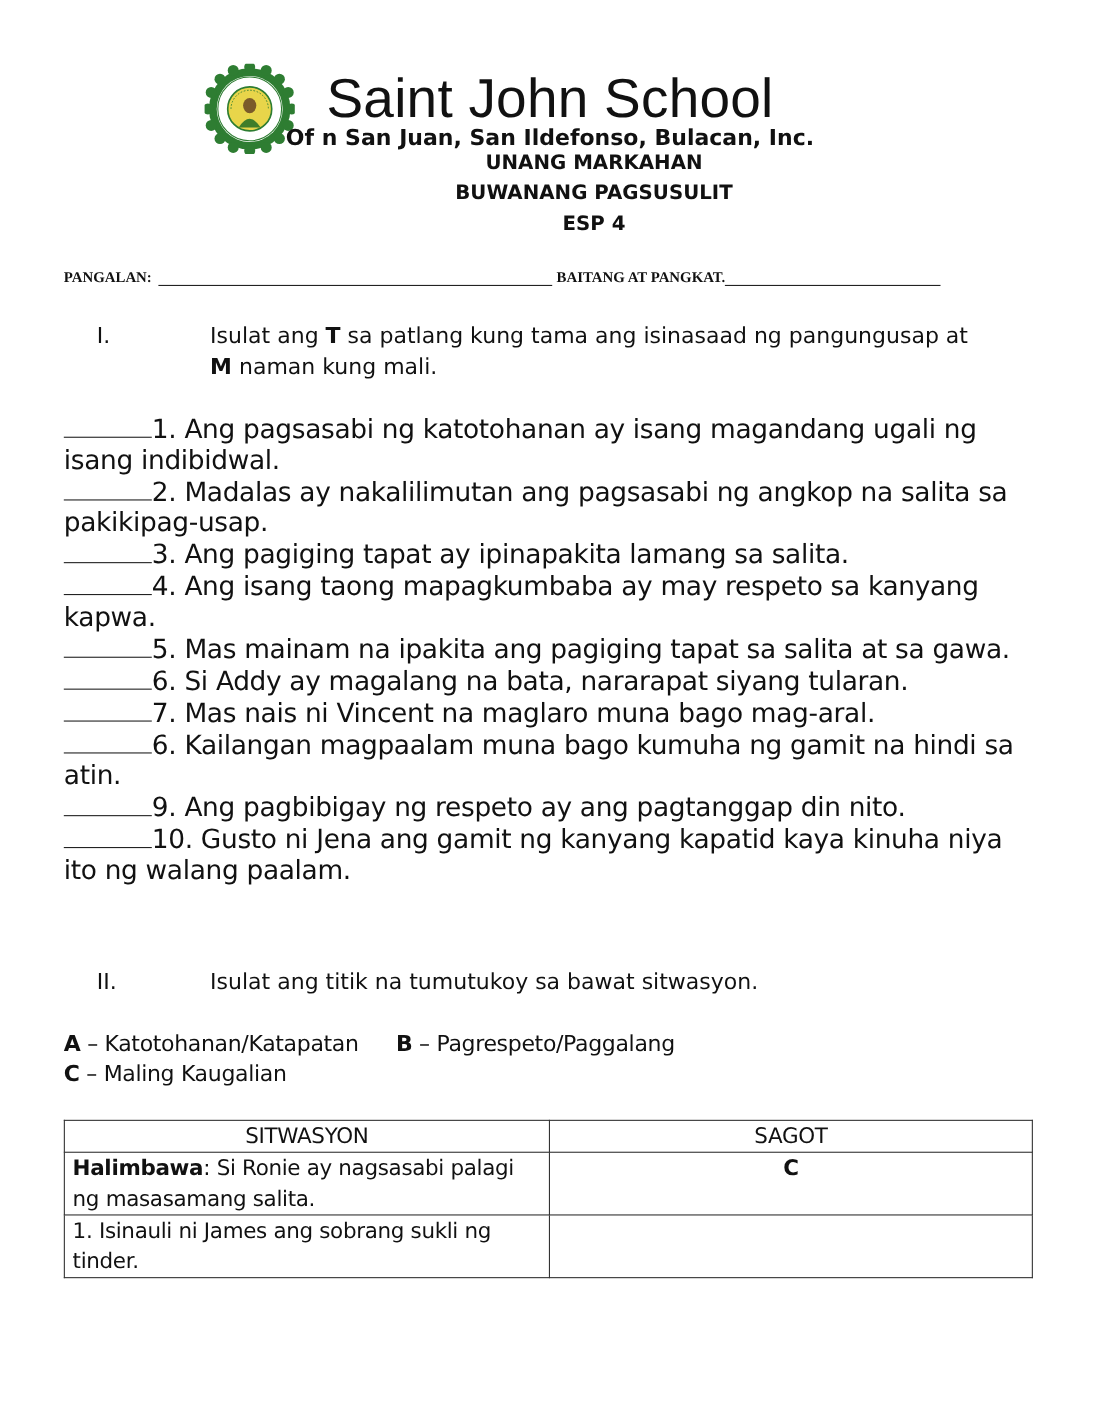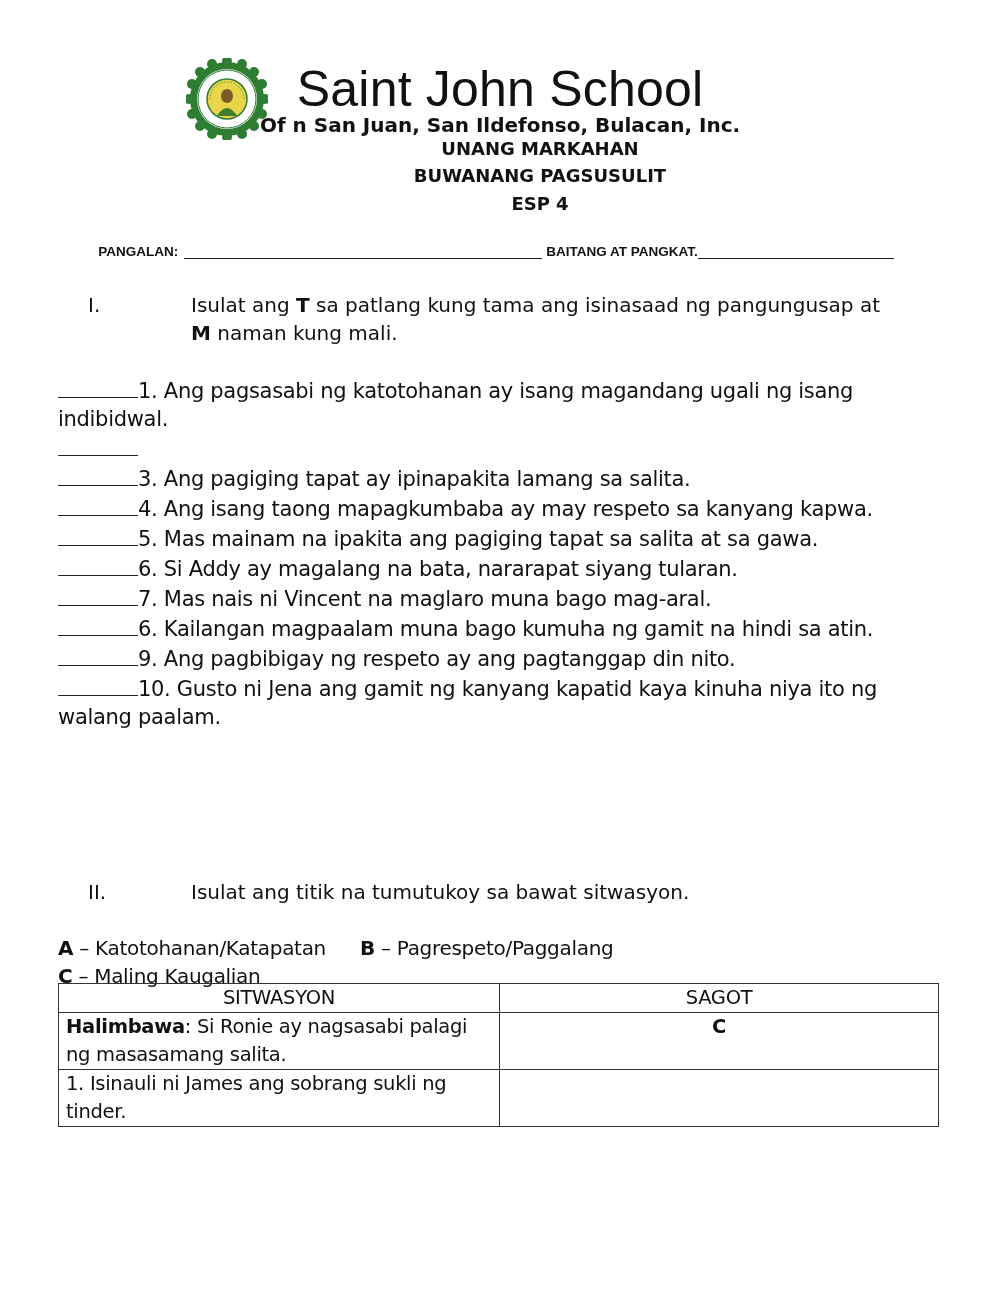--- a/index.html
+++ b/index.html
@@ -5,31 +5,31 @@
   html, body { margin: 0; padding: 0; background: #ffffff; }
   body { width: 1000px; height: 1291px; position: relative; overflow: hidden; color: #111; font-family: "DejaVu Sans", sans-serif; }
   .abs { position: absolute; }
   .logo { left: 186px; top: 58px; width: 82px; height: 82px; }
   .title { left: 0; width: 1000px; top: 60px; text-align: center; font-family: "Liberation Sans", sans-serif; font-size: 50px; letter-spacing: 0.2px; color: #111; }
   .subtitle { left: 0; width: 1000px; top: 113px; text-align: center; font-family: "DejaVu Sans", sans-serif; font-weight: bold; font-size: 20px; padding-left: 0px; }
   .hdr { left: 0; width: 1000px; text-align: center; font-family: "DejaVu Sans", sans-serif; font-weight: bold; font-size: 18px; padding-left: 40px; }
   .hdr.h1 { top: 138px; }
   .hdr.h2 { top: 165px; }
   .hdr.h3 { top: 193px; }
-  .namerow { left: 58px; top: 244px; width: 880px; font-family: Liberation Sans, sans-serif; font-weight: bold; font-size: 13.5px; white-space: nowrap; display: flex; align-items: flex-end; justify-content: center; }
+  .namerow { left: 58px; top: 244px; width: 880px; font-family: Liberation Serif, serif; font-weight: bold; font-size: 13.5px; white-space: nowrap; display: flex; align-items: flex-end; }
   .blankline { display: inline-block; border-bottom: 1.5px solid #222; height: 14px; margin: 0 4px 0 6px; }
   .section { font-family: "DejaVu Sans", sans-serif; font-size: 20px; line-height: 28px; color: #111; }
   .sec-num { position: absolute; left: 88px; }
   .sec-text { position: absolute; left: 147px; width: 790px; margin-left: 44px; }
-  .items { left: 58px; top: 375px; width: 880px; font-family: "DejaVu Sans", sans-serif; font-size: 21px; line-height: 28px; letter-spacing: -0.3px; }
+  .items { left: 58px; top: 375px; width: 880px; font-family: "DejaVu Sans", sans-serif; font-size: 24px; line-height: 28px; letter-spacing: -0.3px; }
   .item { display: block; }
   .answer-blank { display: inline-block; width: 80px; border-bottom: 1.5px solid #222; height: 22px; vertical-align: baseline; margin-right: 0px; cursor: text; }
   .legend { left: 58px; font-family: "DejaVu Sans", sans-serif; font-size: 20px; line-height: 28px; letter-spacing: -0.3px; }
   .legend b { font-weight: bold; }
-  table.sit { position: absolute; left: 58px; top: 983px; width: 881px; border-collapse: collapse; font-family: "DejaVu Sans", sans-serif; font-size: 19.5px; letter-spacing: -0.3px; }
+  table.sit { position: absolute; left: 58px; top: 1018px; width: 881px; border-collapse: collapse; font-family: "DejaVu Sans", sans-serif; font-size: 19.5px; letter-spacing: -0.3px; }
   table.sit td, table.sit th { border: 1.2px solid #333; padding: 0 7px; vertical-align: top; line-height: 28px; }
   table.sit th { font-weight: normal; text-align: center; height: 28px; }
   table.sit td.col1 { width: 426px; }
   table.sit td.ans { text-align: center; font-weight: bold; }
   .answer-cell { cursor: text; }
 </style>
 </head>
 <body>
 
 <div class="abs logo">
@@ -77,21 +77,21 @@
   <span class="blankline" style="width:196px; margin-left:0;"></span>
 </div>
 
 <div class="abs section" style="left:0; top:291px; width:1000px; height:60px;">
   <span class="sec-num">I.</span>
   <span class="sec-text"><span>Isulat ang </span><b>T</b><span> sa patlang kung tama ang isinasaad ng pangungusap at </span><br><b>M</b><span> naman kung mali.</span></span>
 </div>
 
 <div class="abs items">
   <div class="item"><span class="answer-blank"></span><span>1. Ang pagsasabi ng katotohanan ay isang magandang ugali ng isang indibidwal.</span></div>
-  <div class="item"><span class="answer-blank"></span></div>
+  <div class="item"><span class="answer-blank"></span><span>2. Madalas ay nakalilimutan ang pagsasabi ng angkop na salita sa pakikipag-usap.</span></div>
   <div class="item"><span class="answer-blank"></span><span>3. Ang pagiging tapat ay ipinapakita lamang sa salita.</span></div>
   <div class="item"><span class="answer-blank"></span><span>4. Ang isang taong mapagkumbaba ay may respeto sa kanyang kapwa.</span></div>
   <div class="item"><span class="answer-blank"></span><span>5. Mas mainam na ipakita ang pagiging tapat sa salita at sa gawa.</span></div>
   <div class="item"><span class="answer-blank"></span><span>6. Si Addy ay magalang na bata, nararapat siyang tularan.</span></div>
   <div class="item"><span class="answer-blank"></span><span>7. Mas nais ni Vincent na maglaro muna bago mag-aral.</span></div>
   <div class="item"><span class="answer-blank"></span><span>6. Kailangan magpaalam muna bago kumuha ng gamit na hindi sa atin.</span></div>
   <div class="item"><span class="answer-blank"></span><span>9. Ang pagbibigay ng respeto ay ang pagtanggap din nito.</span></div>
   <div class="item"><span class="answer-blank"></span><span>10. Gusto ni Jena ang gamit ng kanyang kapatid kaya kinuha niya ito ng walang paalam.</span></div>
 </div>
 

